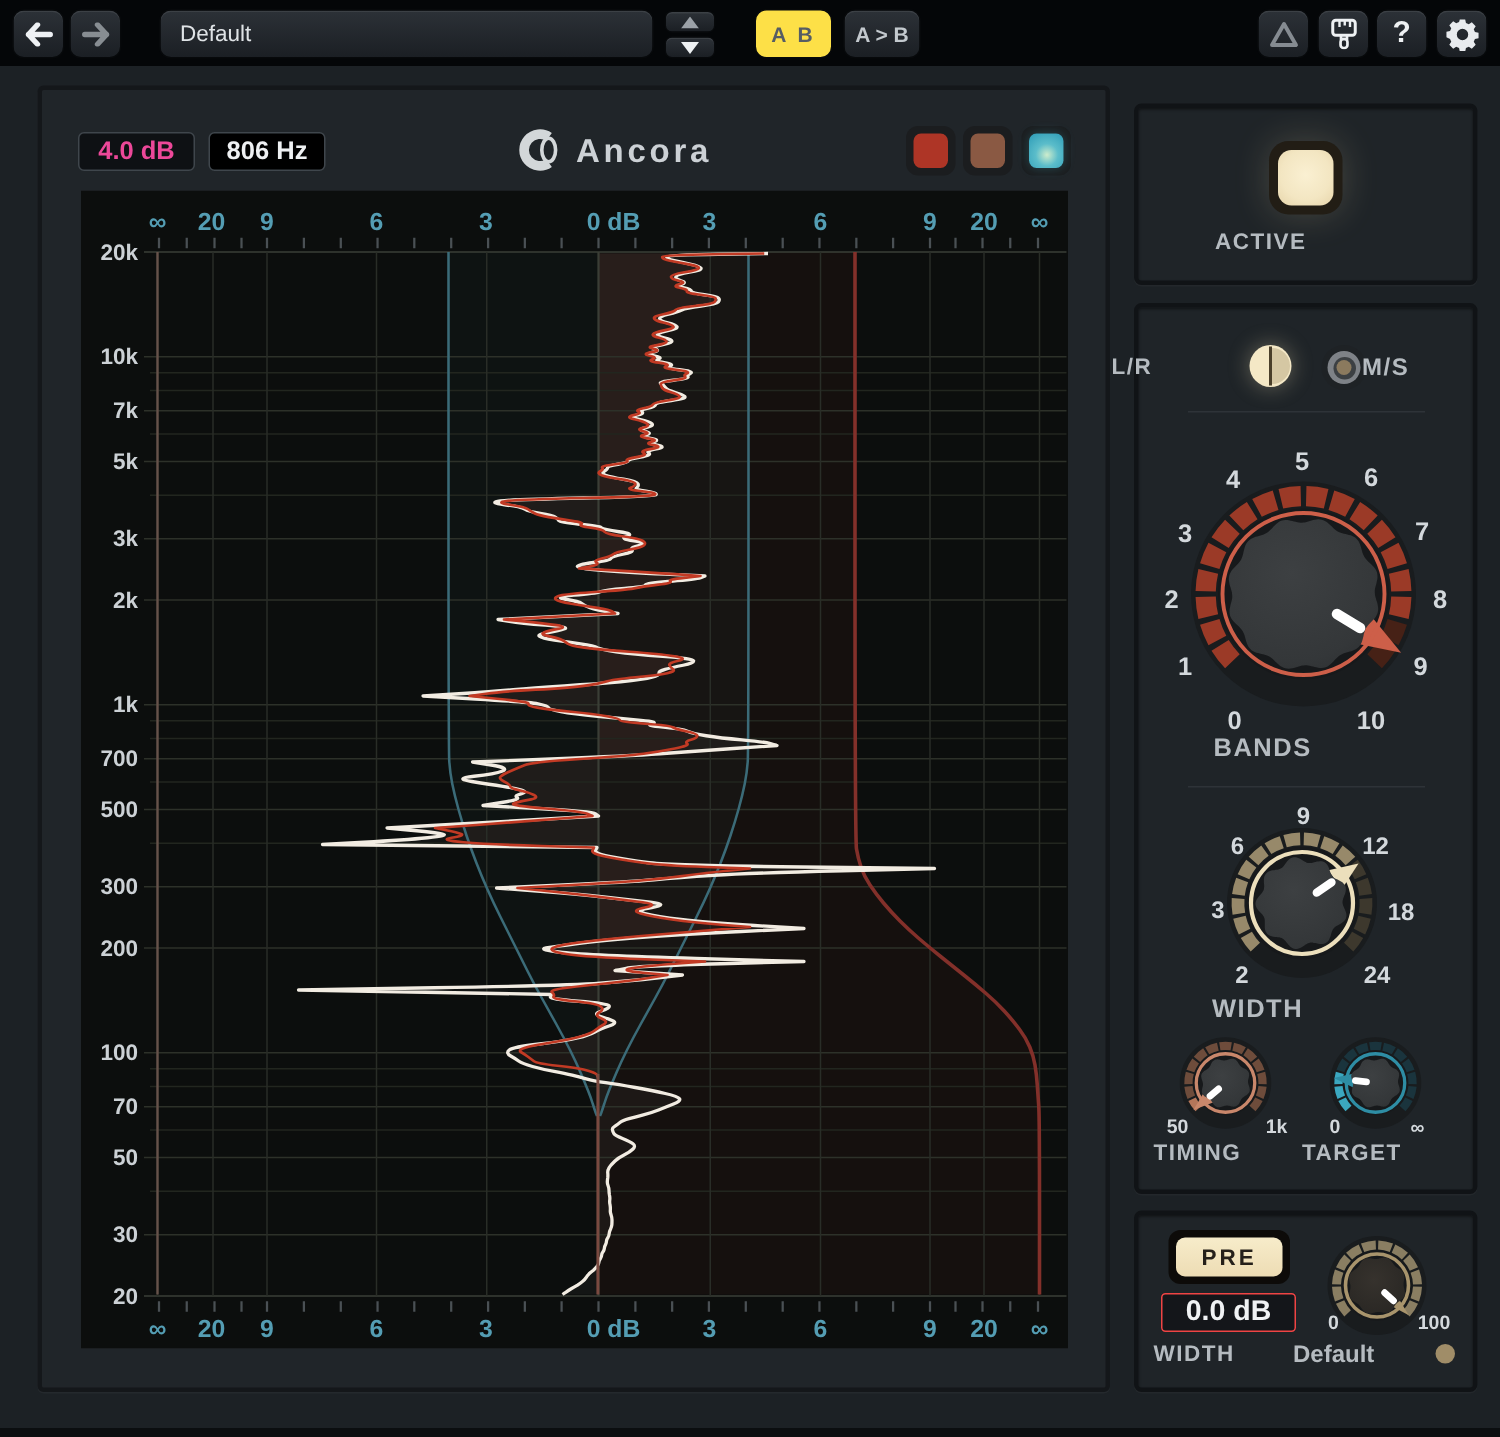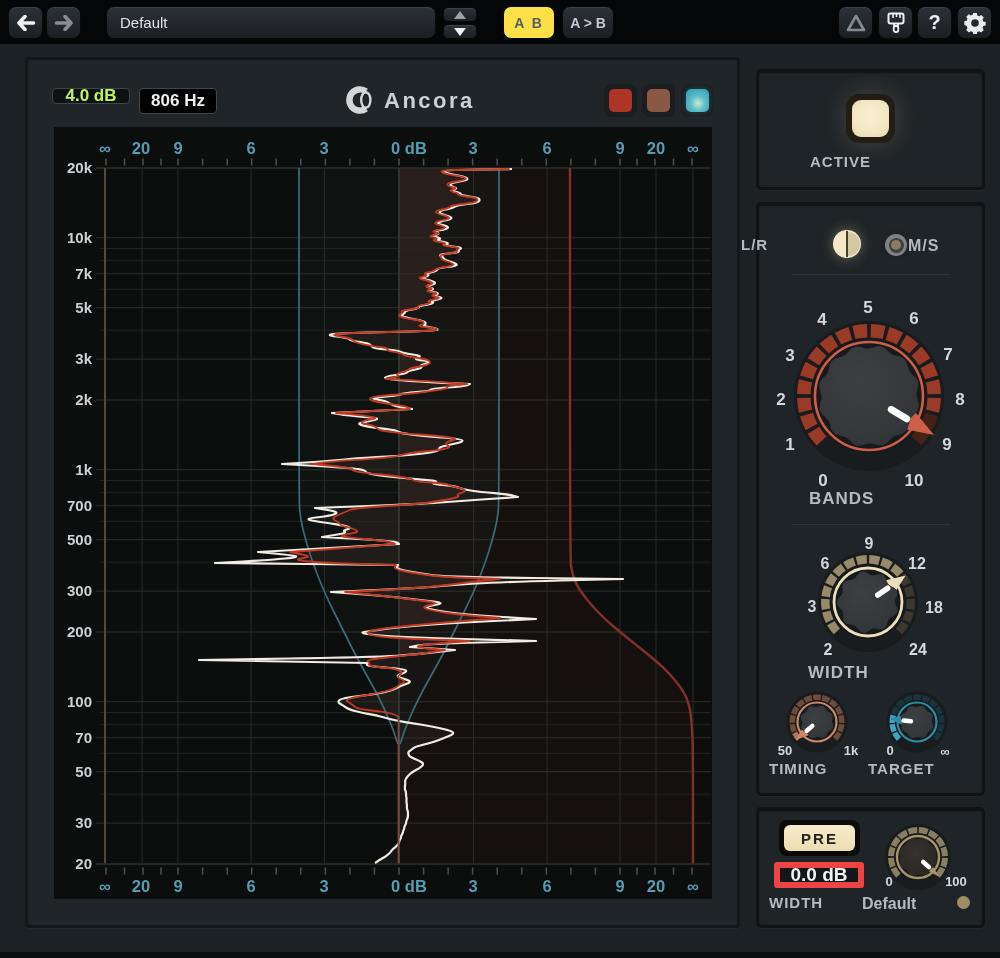--- a/index.html
+++ b/index.html
@@ -48,21 +48,21 @@
 <rect x="7.7" y="14" width="4.6" height="6" rx="2" stroke="#eef1f3" stroke-width="1.8" fill="none"></rect>
 </svg>
   </div>
 <div class="tbtn" style="left:917px;width:35px;color:#eef1f3;font-size:20px;font-weight:bold">?</div>
 <div class="tbtn" style="left:957px;width:35px">
     <svg width="22" height="22" viewBox="0 0 22 22">
       <path fill="#e8ebee" fill-rule="evenodd" d="M9.2 1h3.6l.5 2.4 1.9.8 2-1.3 2.6 2.6-1.3 2 .8 1.9 2.4.5v3.6l-2.4.5-.8 1.9 1.3 2-2.6 2.6-2-1.3-1.9.8-.5 2.4H9.2l-.5-2.4-1.9-.8-2 1.3-2.6-2.6 1.3-2-.8-1.9L.3 12.8V9.2l2.4-.5.8-1.9-1.3-2L4.8 2.2l2 1.3 1.9-.8Z M11 7.2a3.8 3.8 0 1 0 0 7.6 3.8 3.8 0 0 0 0-7.6Z"></path>
     </svg>
   </div>
 <div class="abs" style="left:25px;top:57px;width:715px;height:871px;background:#202529;border:3px solid #14171a;border-radius:4px;box-shadow:0 1px 0 rgba(255,255,255,0.04)"></div>
-<div class="abs" style="left:52px;top:88px;width:78px;height:16px;background:#0e1114;border:1.5px solid #3f464c;border-radius:4px;color:#bef264;font-size:17px;font-weight:600;display:flex;align-items:center;justify-content:center">4.0 dB</div>
+<div class="abs" style="left:52px;top:88px;width:78px;height:26px;background:#0e1114;border:1.5px solid #3f464c;border-radius:4px;color:#ec4899;font-size:17px;font-weight:600;display:flex;align-items:center;justify-content:center">4.0 dB</div>
 <div class="abs" style="left:139px;top:88px;width:78px;height:26px;background:#000000;border:1.5px solid #3f464c;border-radius:4px;color:#eef0f2;font-size:17px;font-weight:600;display:flex;align-items:center;justify-content:center">806 Hz</div>
 <svg class="abs" style="left:340px;top:82px" width="150" height="38" viewBox="0 0 150 38">
 <path d="M27.9,29.3 A13.8,13.8 0 1 1 27.9,6.7 L24.2,11.9 A7.4,7.4 0 1 0 24.2,24.1 Z" fill="#d3d7d9"></path>
 <ellipse cx="25.8" cy="18" rx="4.6" ry="7.8" stroke="#d3d7d9" stroke-width="2.4" fill="none"></ellipse>
 <text x="44" y="26" fill="#ccd1d5" font-size="22" font-weight="600" letter-spacing="2.5" font-family="Liberation Sans, sans-serif">Ancora</text>
 </svg>
 <div class="abs" style="left:604px;top:84px;width:33px;height:33px;background:#1b1d1f;border-radius:8px"></div>
 <div class="abs" style="left:609px;top:89px;width:23px;height:23px;background:#ae3526;border-radius:5px"></div>
 <div class="abs" style="left:642px;top:84px;width:33px;height:33px;background:#1b1d1f;border-radius:8px"></div>
 <div class="abs" style="left:647px;top:89px;width:23px;height:23px;background:#8a5943;border-radius:5px"></div>
@@ -368,16 +368,16 @@
     <text x="945" y="756" fill="#d3d8dc" font-size="13" font-weight="bold" text-anchor="middle">∞</text>
     <text x="889" y="886" fill="#d3d8dc" font-size="13" font-weight="bold" text-anchor="middle">0</text>
     <text x="956" y="886" fill="#d3d8dc" font-size="13" font-weight="bold" text-anchor="middle">100</text>
   </svg>
 <div class="lbl" style="left:809px;top:489px;width:122px;font-size:17px">BANDS</div>
 <div class="lbl" style="left:808px;top:663px;width:122px;font-size:17px">WIDTH</div>
 <div class="lbl" style="left:769px;top:760px;width:100px;font-size:15px">TIMING</div>
 <div class="lbl" style="left:868px;top:760px;width:100px;font-size:15px">TARGET</div>
 <div class="abs" style="left:779px;top:820px;width:81px;height:36px;background:#0d0b09;border-radius:8px"></div>
 <div class="abs" style="left:784px;top:825px;width:71px;height:26px;border-radius:6px;background:linear-gradient(#f7ecca,#eddcb4);display:flex;align-items:center;justify-content:center;font-size:15px;font-weight:bold;letter-spacing:2px;color:#25201a">PRE</div>
-<div class="abs" style="left:774px;top:862px;width:90px;height:26px;background:#14161a;border-radius:3px;border:6px solid #ef4444;display:flex;align-items:center;justify-content:center;color:#f0f2f4;font-size:19px;font-weight:600">0.0 dB</div>
+<div class="abs" style="left:774px;top:862px;width:90px;height:26px;background:#14161a;border-radius:3px;border:1px solid #ef4444;display:flex;align-items:center;justify-content:center;color:#f0f2f4;font-size:19px;font-weight:600">0.0 dB</div>
 <div class="lbl" style="left:769px;top:894px;width:100px;font-size:15px">WIDTH</div>
 <div class="lbl" style="left:862px;top:895px;width:100px;font-size:16px;letter-spacing:0">Default</div>
 <div class="abs" style="left:957px;top:896px;width:13px;height:13px;border-radius:50%;background:#a08d68"></div>
 <div class="abs" style="left:0;top:952px;width:1000px;height:6px;background:#0b0e10"></div>
 </body></html>

